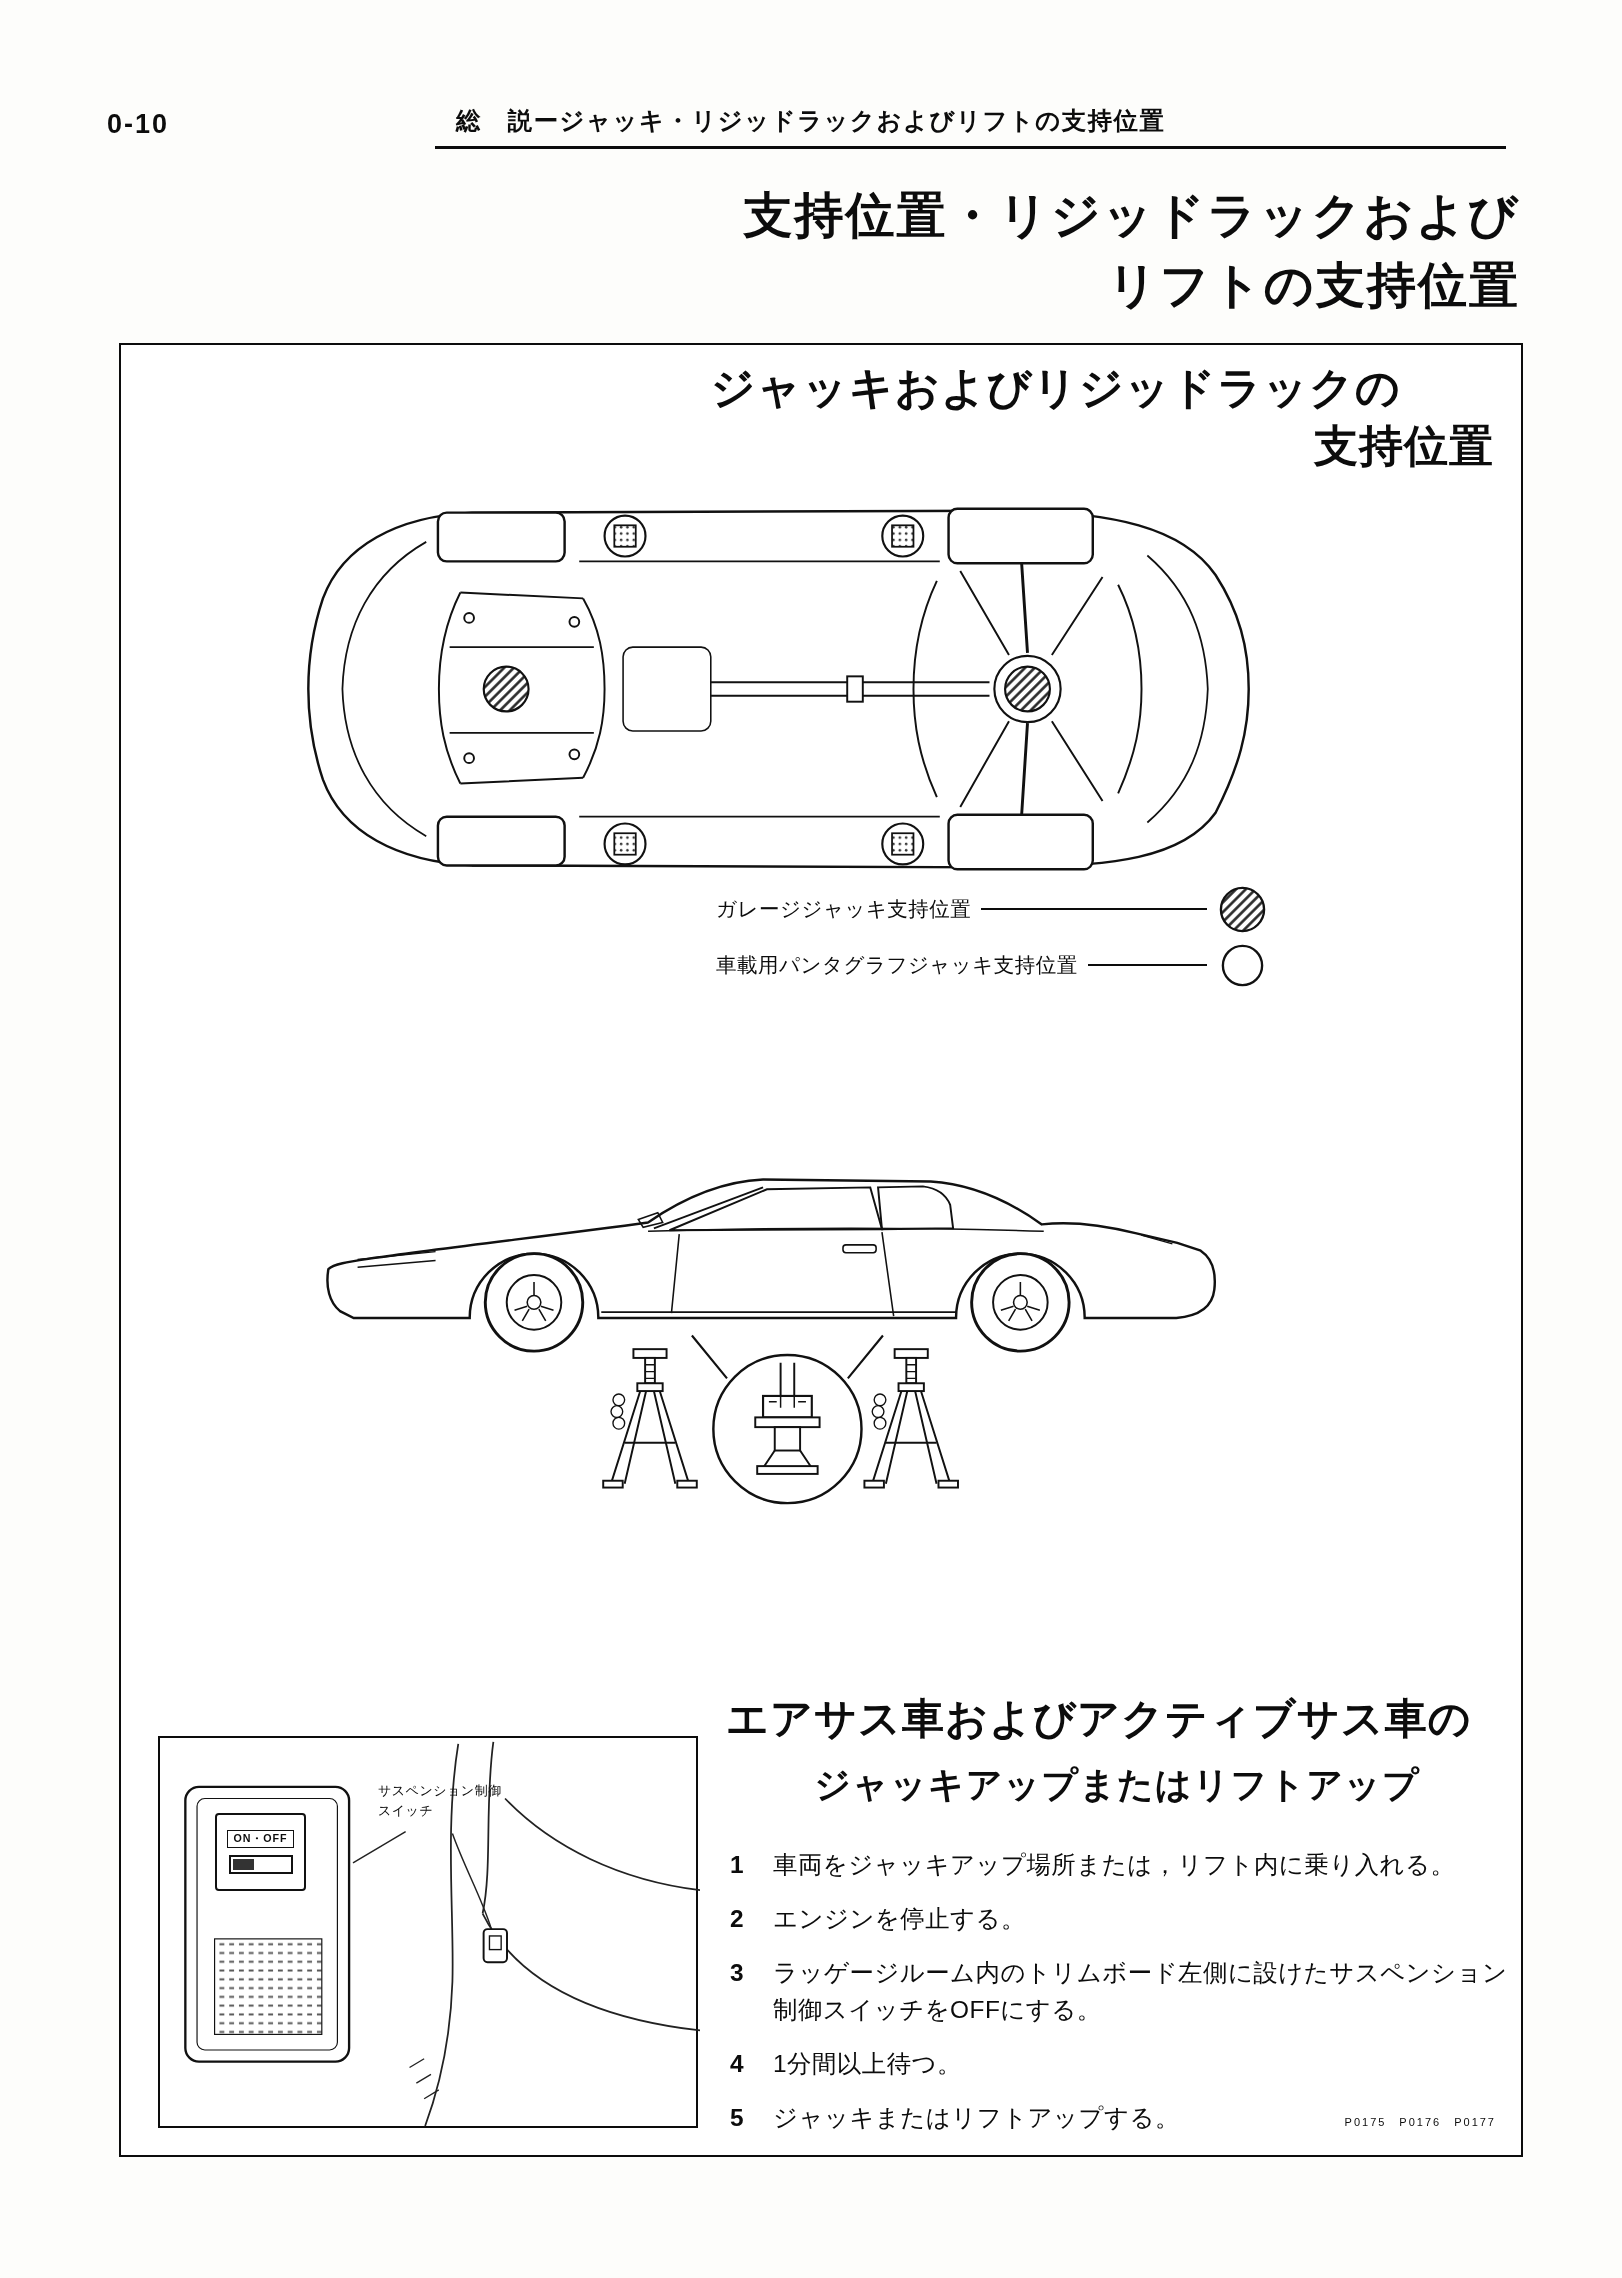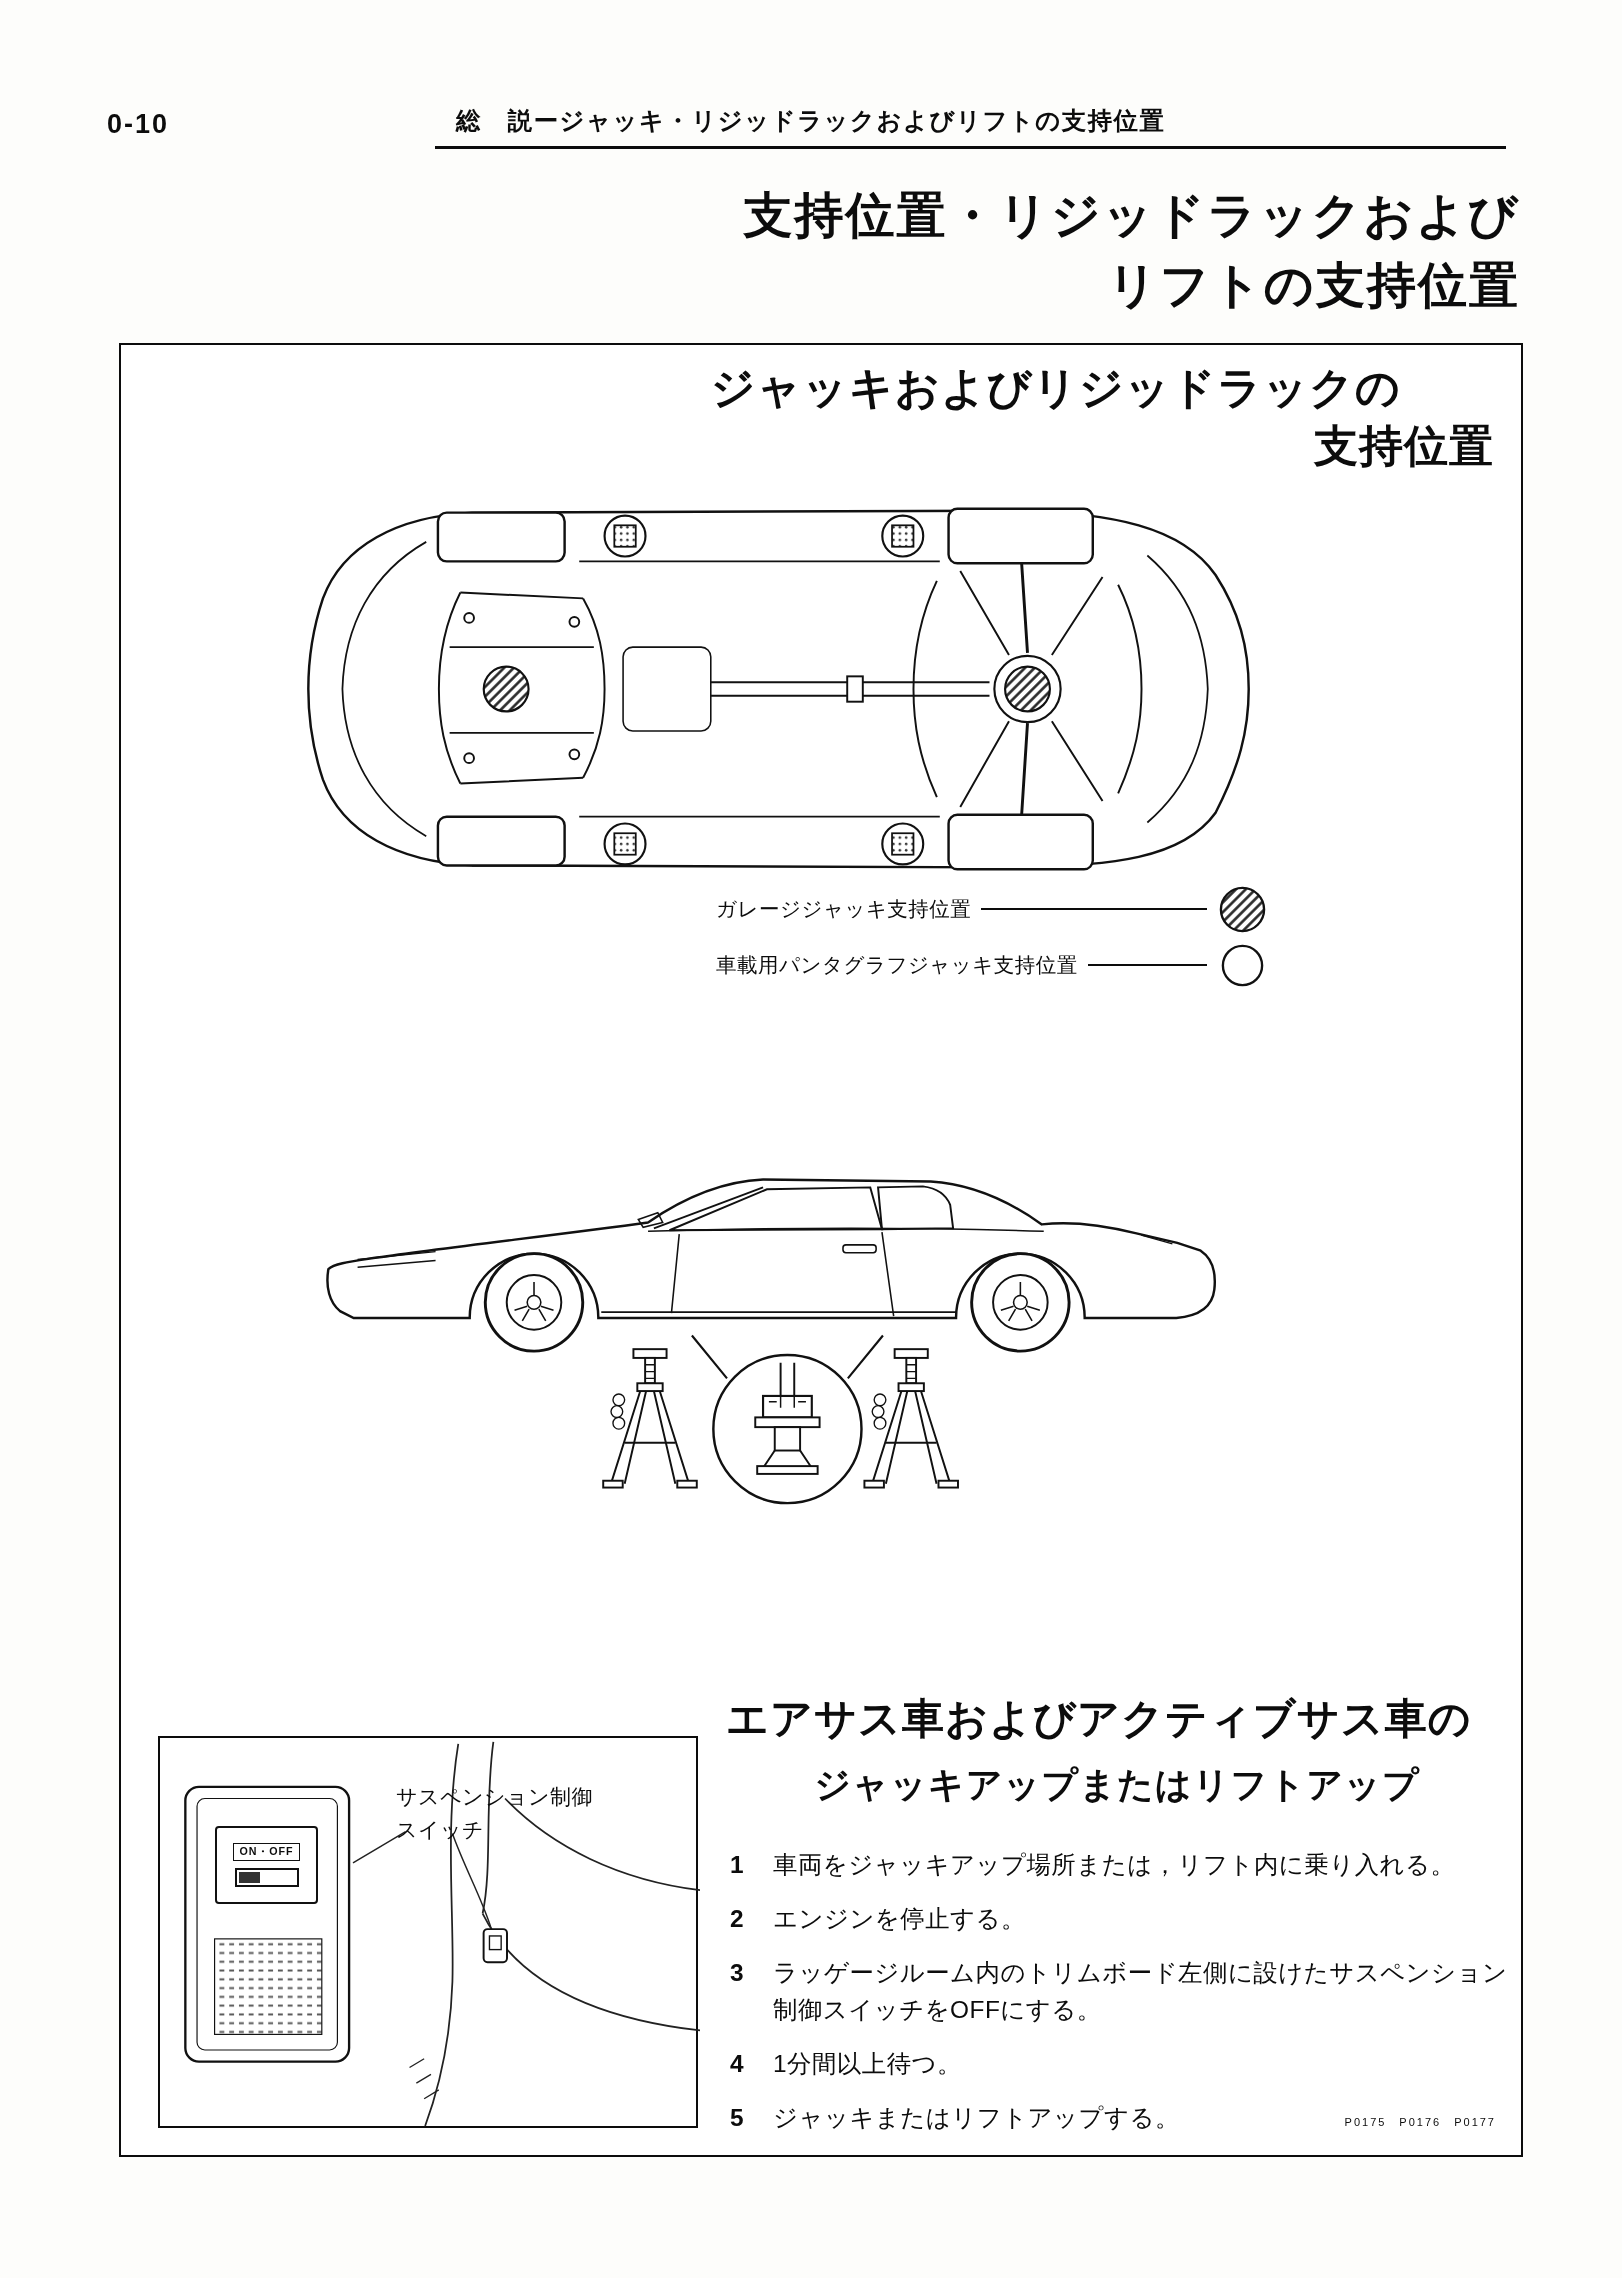--- a/index.html
+++ b/index.html
@@ -23,22 +23,22 @@
   .legend { position:absolute; left:595px; top:536px; width:552px; }
   .legend-row { display:flex; align-items:center; height:56px; }
   .legend-label { font-size:20.5px; letter-spacing:0.5px; white-space:nowrap; }
   .legend-line { flex:1; border-top:2px solid #0c0c0c; margin:0 9.8px; min-width:25px; }
   .legend-sym { flex:none; display:block; }
 
   .sideview { position:absolute; left:176px; top:741px; width:975px; height:423px; }
 
   .inset { position:absolute; left:37px; top:1391px; width:540px; height:392px; border:2.4px solid #0c0c0c; background:#fff; }
   .inset-art { position:absolute; left:0; top:0; width:540px; height:392px; }
-  .inset-label { position:absolute; left:218px; top:43px; font-size:21px; line-height:1.55; letter-spacing:0.5px;margin-left:18px; }
-  .switch-bezel { position:absolute; left:55px; top:88px; width:103px; height:78px; border:2.4px solid #111; border-radius:3.9px; background:#fff; display:flex; flex-direction:column; align-items:center; justify-content:center; gap:6.8px; }
+  .inset-label { position:absolute; left:218px; top:43px; font-size:13px; line-height:1.55; letter-spacing:0.5px; }
+  .switch-bezel { position:absolute; left:55px; top:75px; width:91px; height:78px; border:2.4px solid #111; border-radius:3.9px; background:#fff; display:flex; flex-direction:column; align-items:center; justify-content:center; gap:6.8px; }
   .switch-text { font-size:10.7px; font-weight:bold; border:1.5px solid #111; padding:1px 5.9px; letter-spacing:1px; white-space:nowrap; }
   .switch-slider { width:64px; height:19.5px; border:2px solid #111; display:flex; align-items:center; padding:2px; }
   .switch-knob { width:21.5px; height:10.7px; background:#333; }
 
   .procedure { position:absolute; left:605px; top:1346px; width:782px; }
   .pt1 { font-size:42px; font-weight:bold; letter-spacing:1px; }
   .pt2 { font-size:36px; font-weight:bold; letter-spacing:1px; text-align:center; margin-top:13.7px; }
   .steps { margin-top:37px; }
   .step { display:flex; margin-bottom:17.6px; font-size:24.4px; line-height:1.5; }
   .step-num { flex:none; width:47px; padding-left:3.9px; font-weight:bold; }

